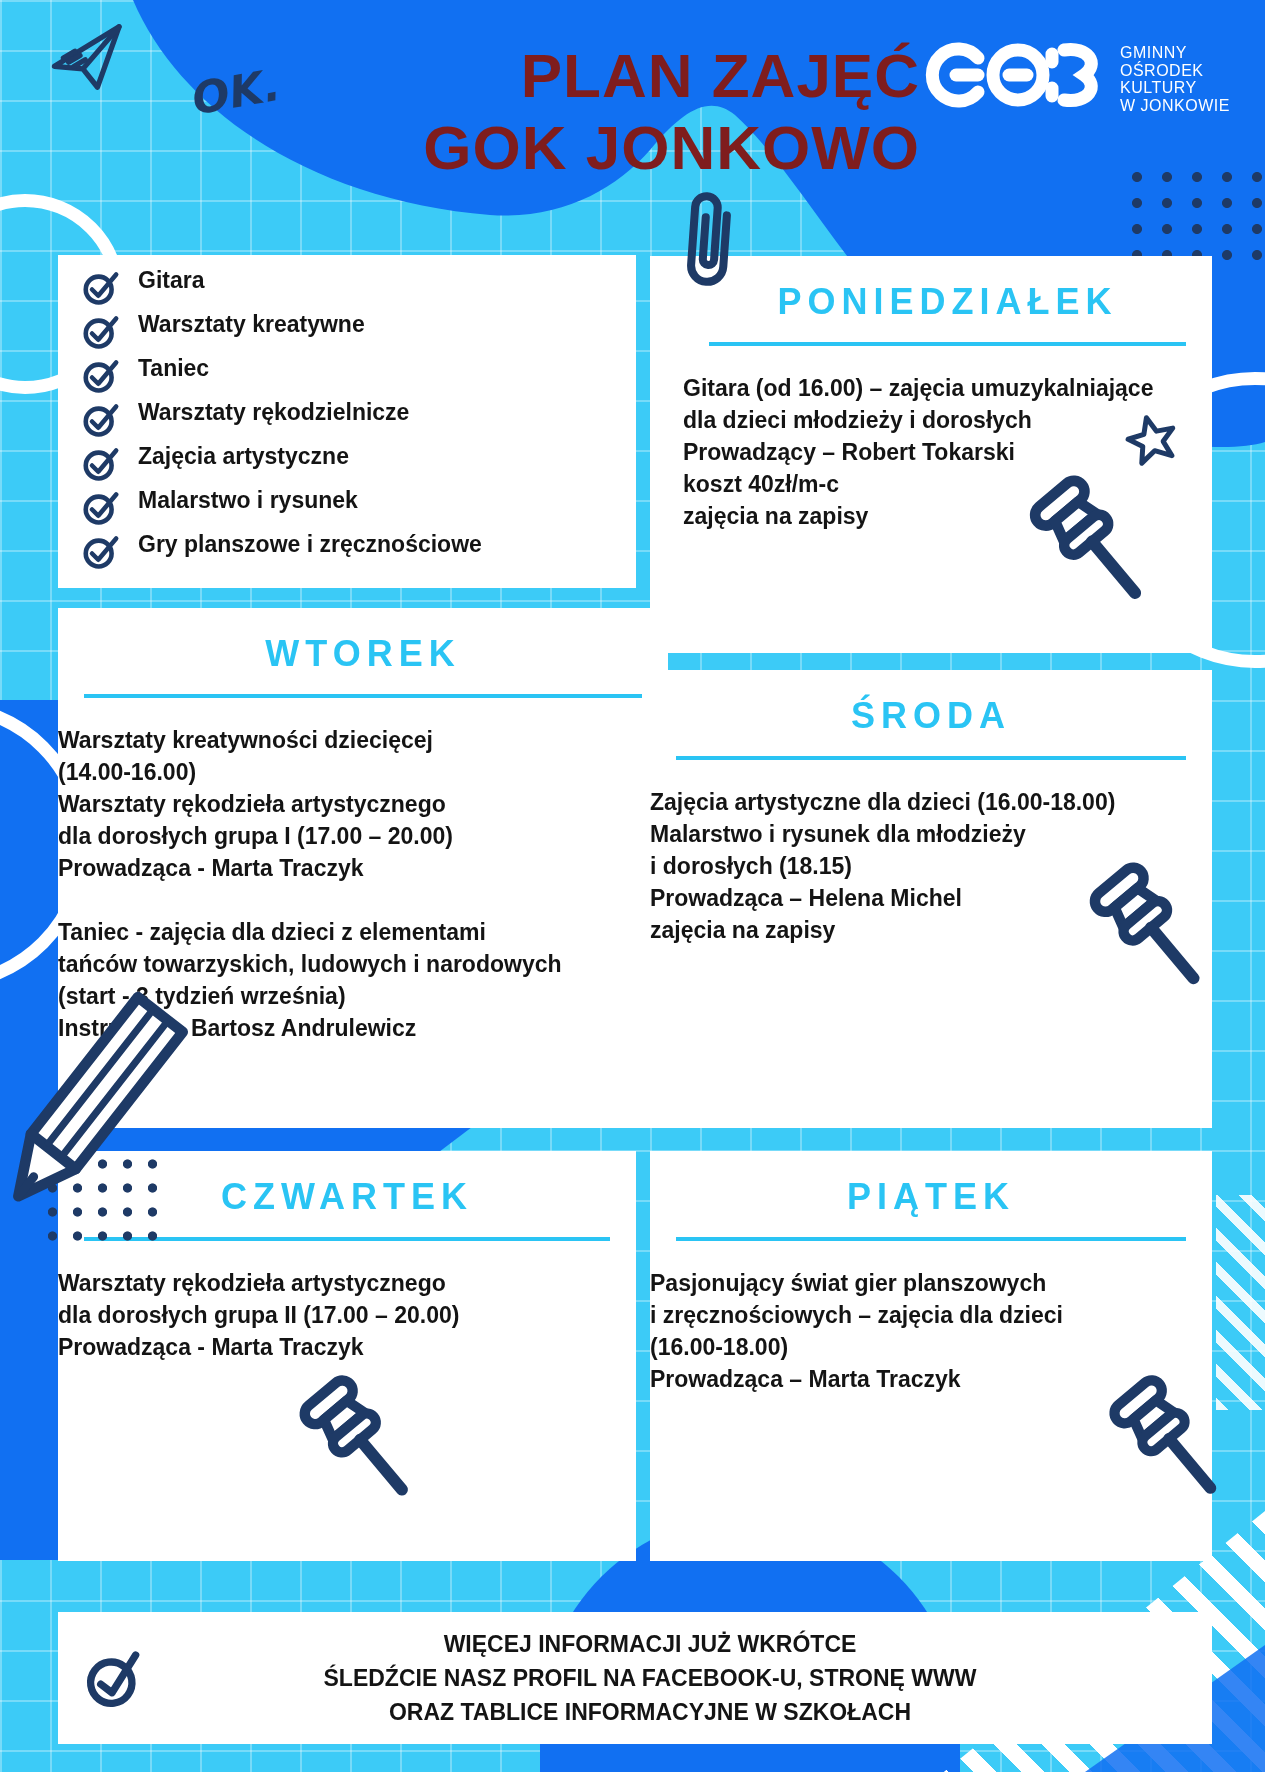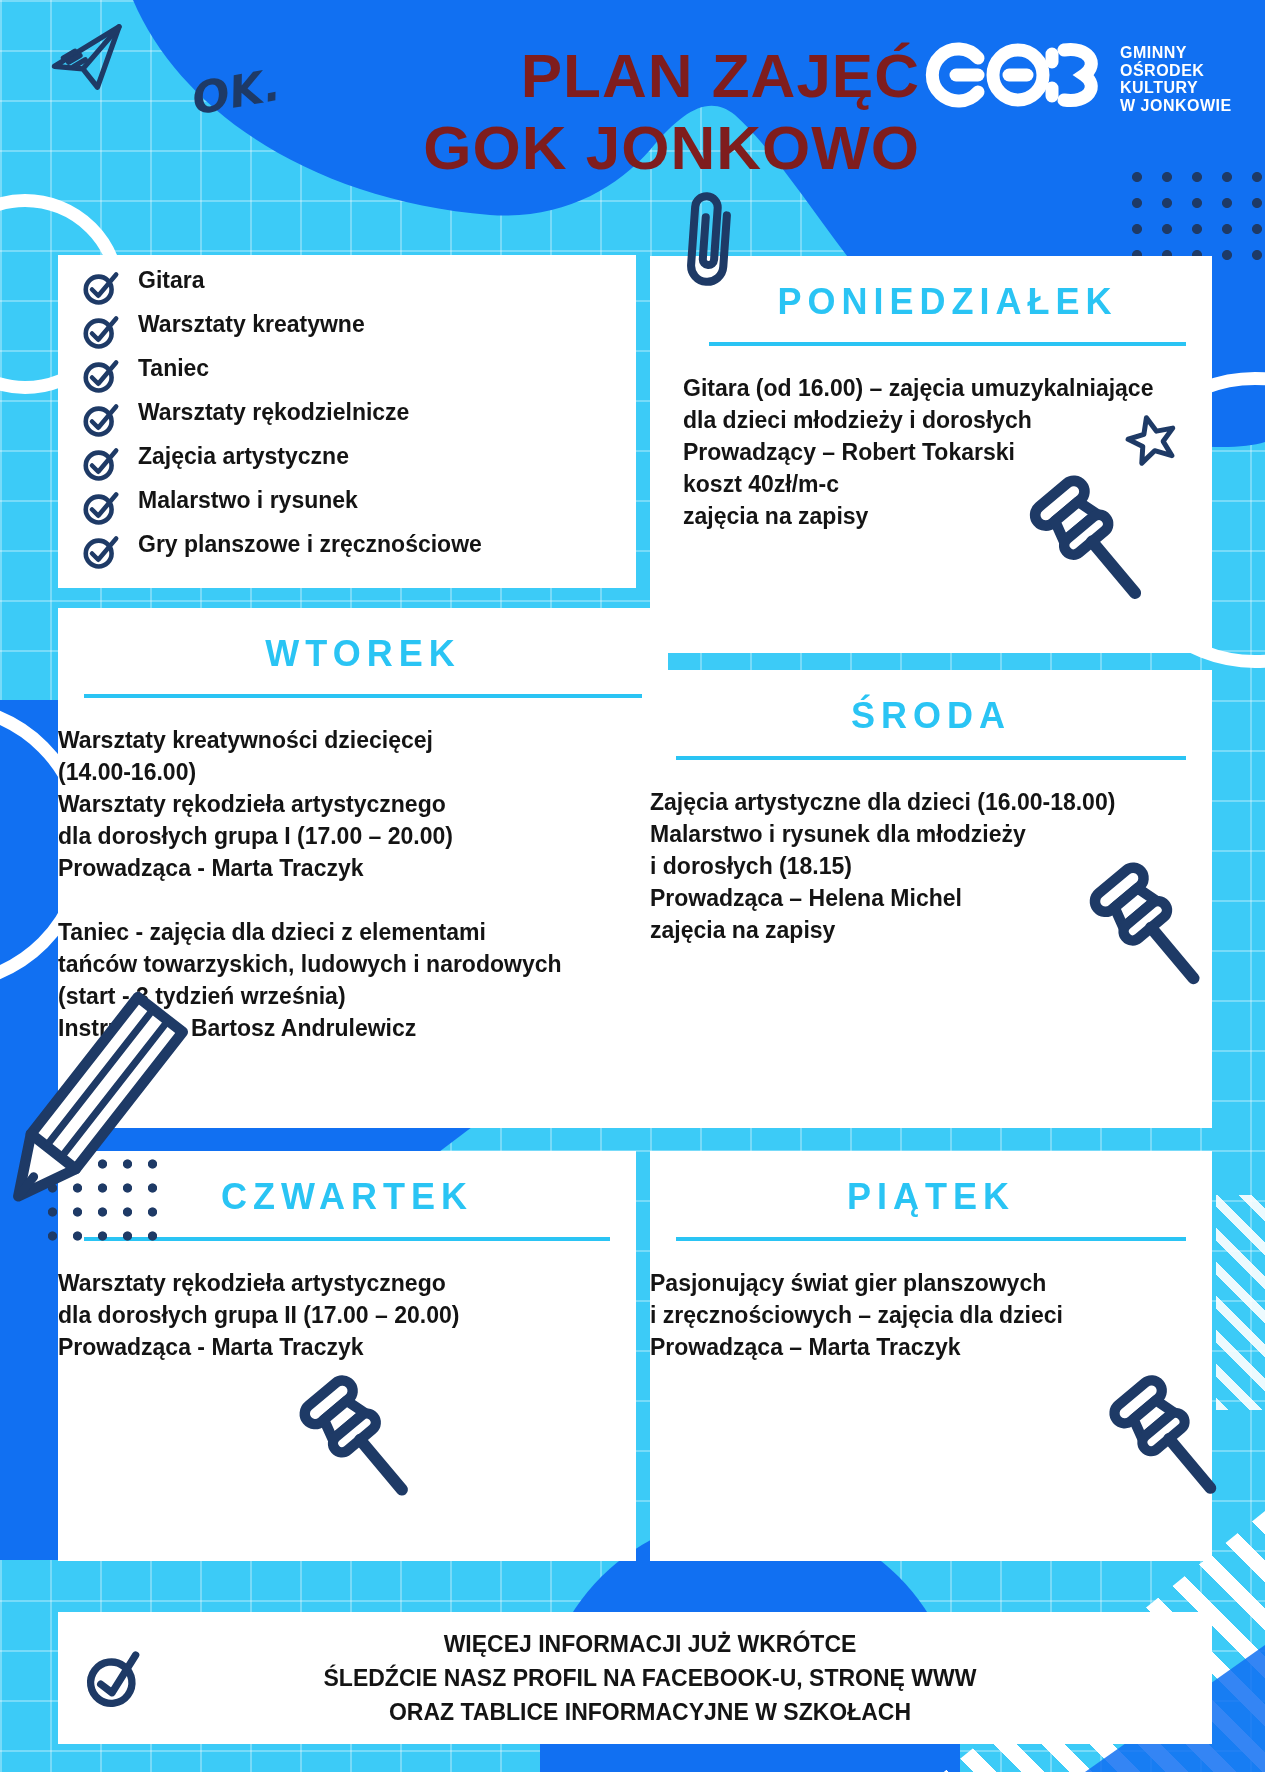--- a/index.html
+++ b/index.html
@@ -61,21 +61,21 @@
   .check-row svg{width:40px;height:40px;flex:0 0 40px;margin-right:16px;}
   .check-label{font-size:23px;font-weight:700;color:var(--text);}
   #footer-card .footer-lines{flex:1;text-align:center;font-size:23px;line-height:34px;
     font-weight:700;color:var(--text);padding-right:60px;}
   #footer-check{margin-left:26px;width:64px;height:64px;transform:rotate(-8deg);flex:0 0 64px;}
   
   #page-title{left:260px;top:40px;width:660px;z-index:3;text-align:right;color:#7f1d1d;
     font-size:62px;line-height:72px;font-weight:700;letter-spacing:1px;}
   #gok-logo{left:918px;top:38px;width:192px;height:76px;z-index:3;}
   #logo-caption{left:1120px;top:44px;z-index:3;color:#fff;font-size:16px;
-    line-height:17.5px;font-weight:700;letter-spacing:.5px;}
+    line-height:17.5px;font-weight:400;letter-spacing:.5px;}
   #ok-doodle{left:192px;top:66px;z-index:3;color:var(--navy);font-size:44px;font-weight:700;
     font-style:italic;transform:rotate(-10deg);font-family:"DejaVu Sans",sans-serif;}
   
   .icon{z-index:6;}
   #plane-icon{left:48px;top:26px;width:84px;height:72px;transform:rotate(-12deg);z-index:3;}
   #paperclip-icon{left:672px;top:182px;width:74px;height:116px;transform:rotate(4deg);}
   #pencil-icon{left:22px;top:978px;width:126px;height:266px;transform:rotate(38deg);}
   #star-icon{left:1122px;top:410px;width:60px;height:60px;}
   #pin-monday{left:1018px;top:468px;width:152px;height:152px;}
   #pin-wednesday{left:1078px;top:855px;width:150px;height:150px;}
@@ -297,20 +297,21 @@
     <use href="#sym-pin"></use>
   </svg>
 
 <section id="friday-card" class="abs card">
   <h2 class="day-title">PIĄTEK</h2>
   <div class="divider"></div>
   <div class="day-body">
 
   <div>Pasjonujący świat gier planszowych</div>
       <div>i zręcznościowych – zajęcia dla dzieci</div>
+      <div>(16.00-18.00)</div>
       <div>Prowadząca – Marta Traczyk</div>
     </div>
 </section>
 <svg id="pin-friday" class="abs icon" viewBox="0 0 100 100">
     <use href="#sym-pin"></use>
   </svg>
 
 <svg id="pencil-icon" class="abs icon" viewBox="0 0 64 150">
     <use href="#sym-pencil"></use>
   </svg>

